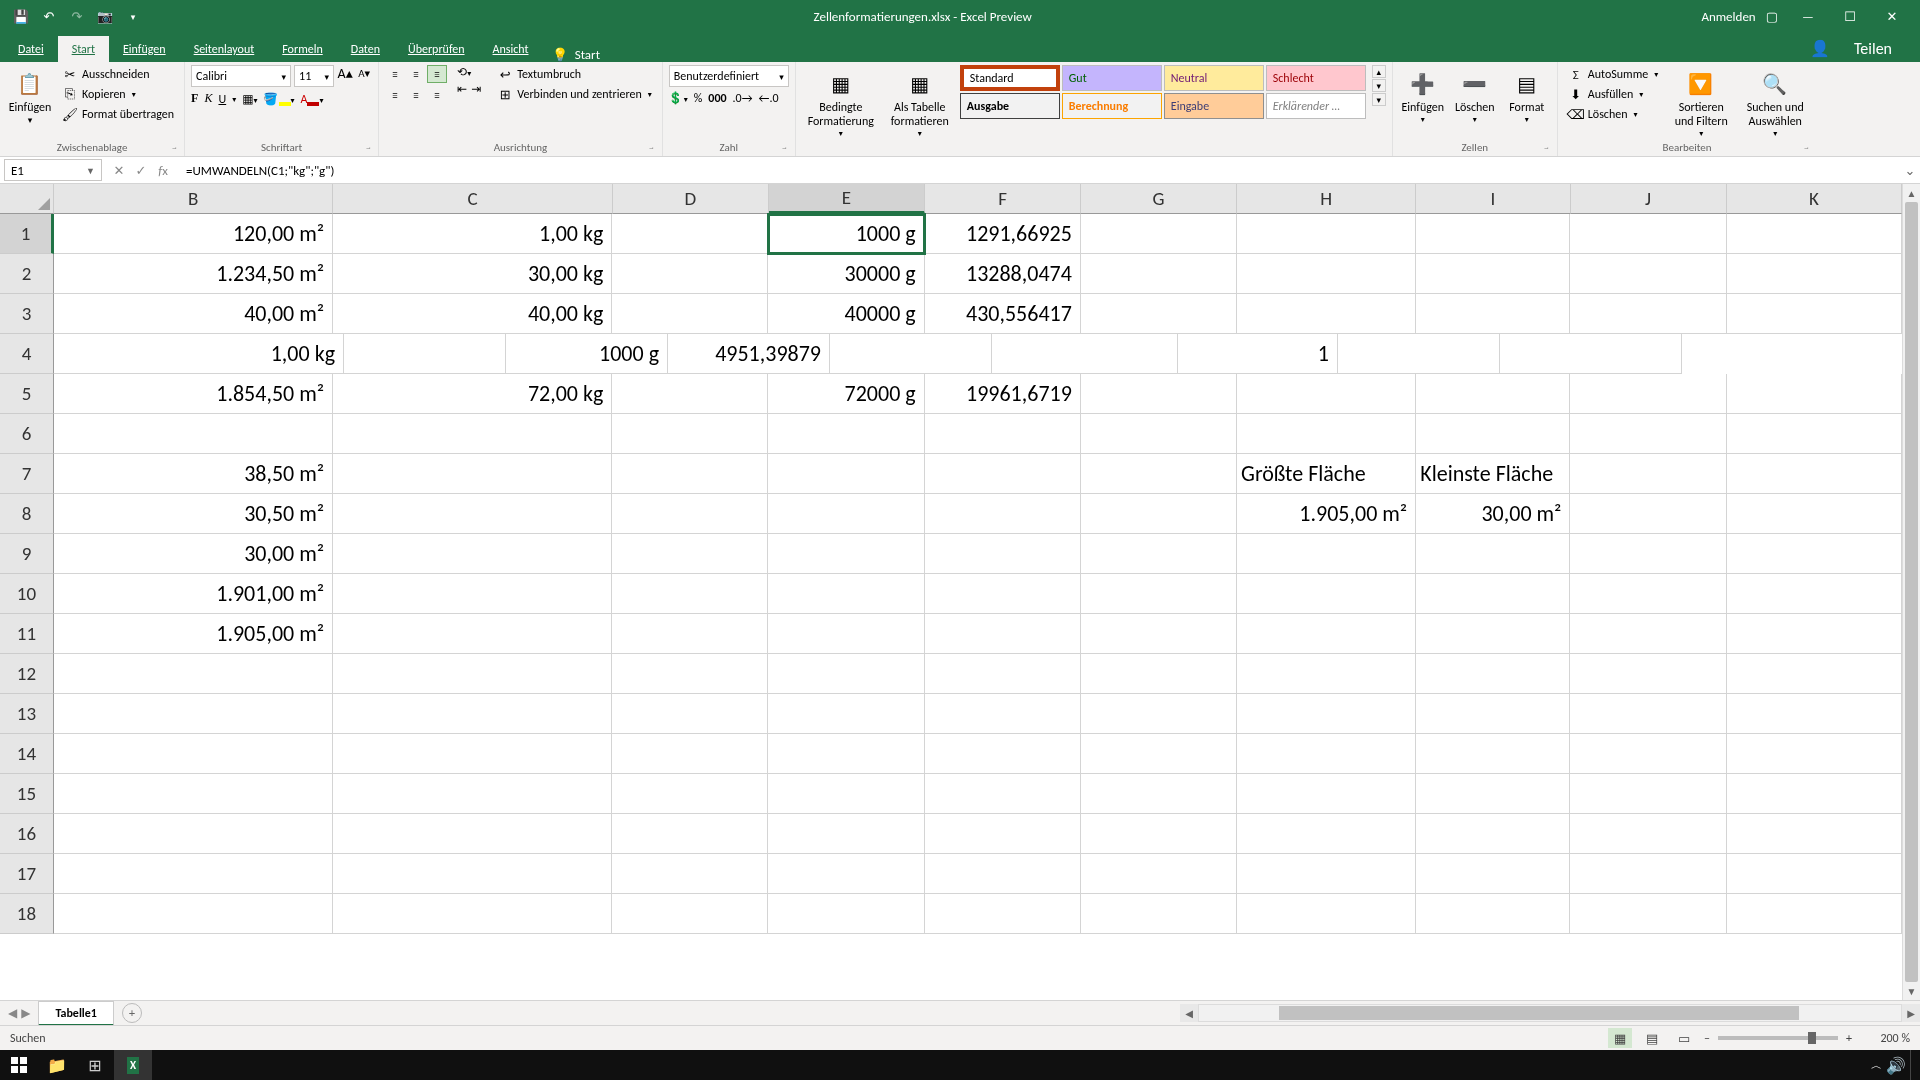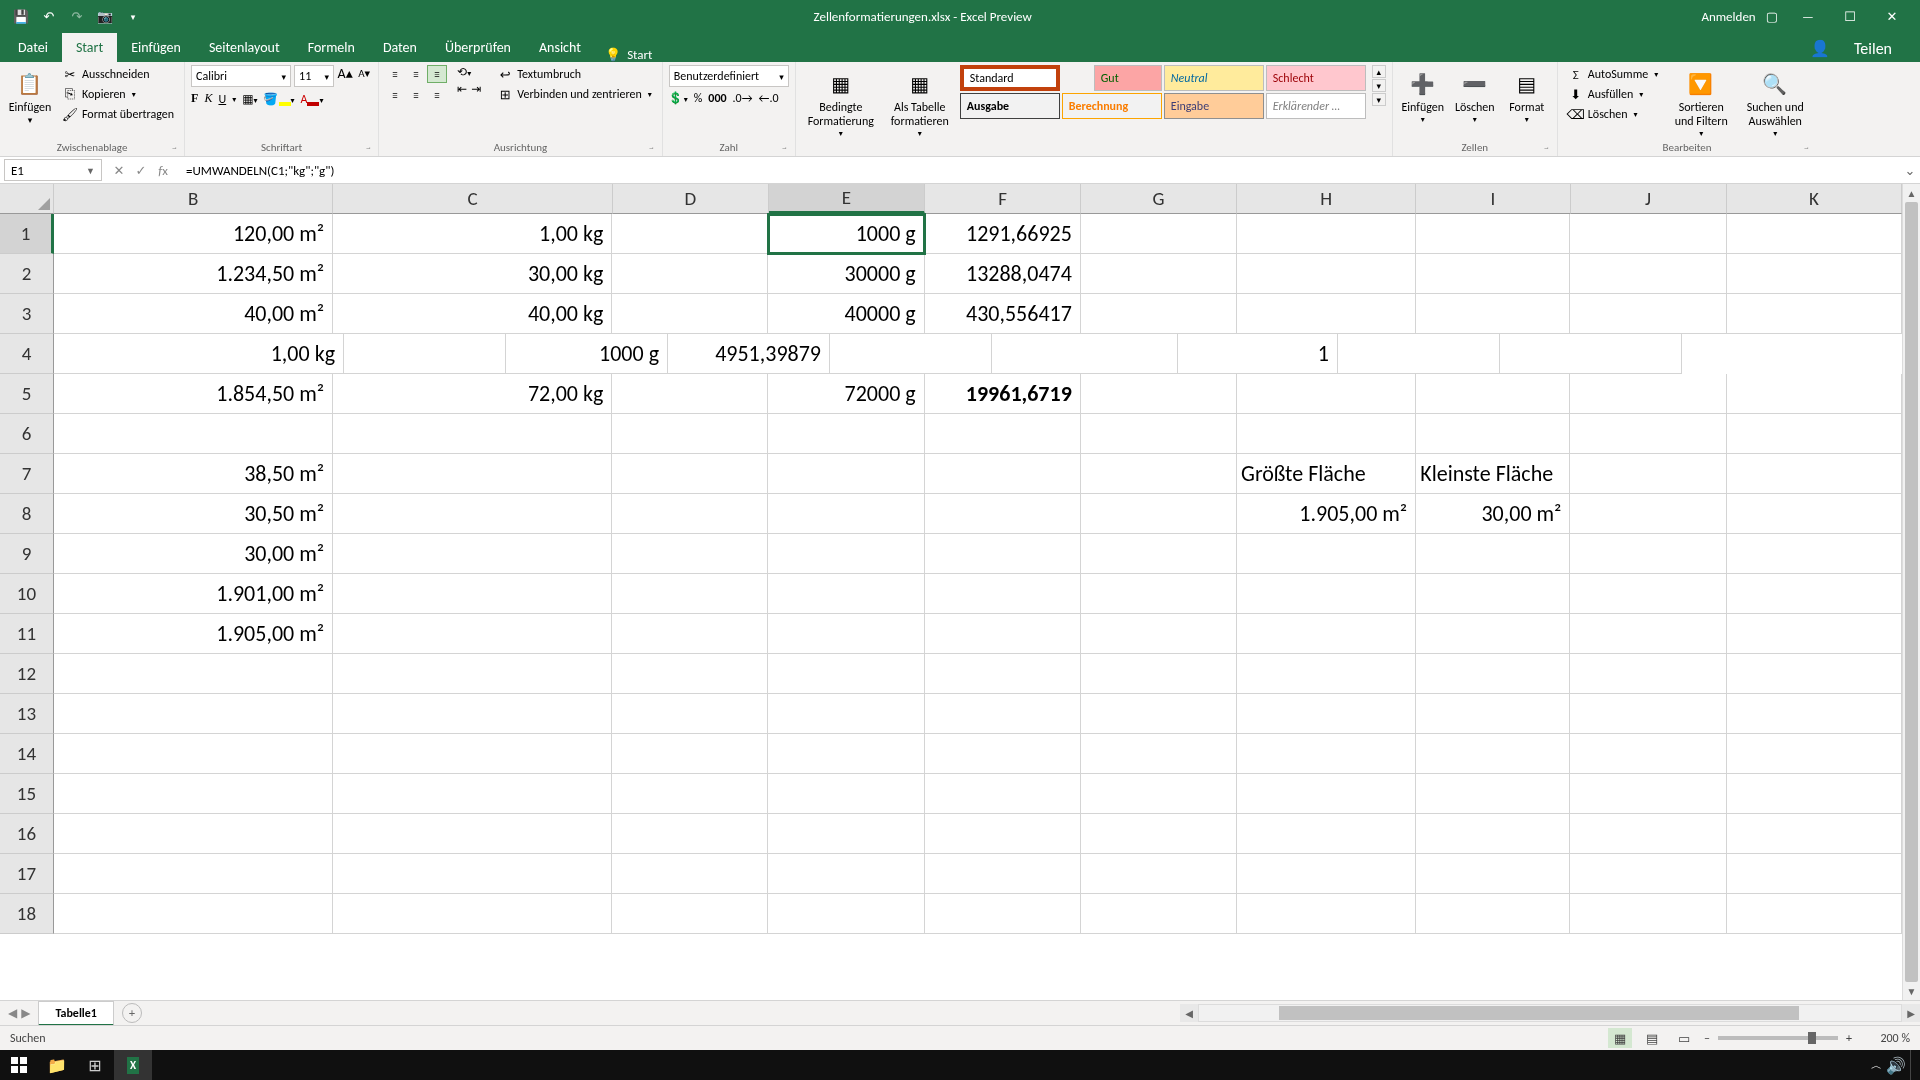--- a/index.html
+++ b/index.html
@@ -9,21 +9,21 @@
 .title-bar { height: 32px; background: #217346; display: flex; align-items: center; color: #fff; font-size: 13px; }
 .title-bar .qat { display: flex; align-items: center; gap: 6px; padding-left: 10px; }
 .title-bar .qat span { width: 22px; height: 22px; display: flex; align-items: center; justify-content: center; cursor: pointer; }
 .title-bar .title-center { flex: 1; text-align: center; }
 .title-bar .title-right { display: flex; align-items: center; gap: 10px; padding-right: 8px; }
 .title-bar .win-btns { display: flex; gap: 2px; }
 .title-bar .win-btn { width: 40px; height: 28px; display: flex; align-items: center; justify-content: center; cursor: pointer; }
 
 
 .ribbon-tabs { height: 30px; background: #217346; display: flex; align-items: flex-end; padding-left: 4px; }
-.ribbon-tab { padding: 6px 14px; color: #fff; font-size: 14px; cursor: pointer; }
+.ribbon-tab { padding: 6px 14px; color: #fff; font-size: 12px; cursor: pointer; text-decoration: underline; }
 .ribbon-tab.active { background: #f3f2f1; color: #217346; }
 .ribbon-tabs .search-area { display: flex; align-items: center; color: #fff; font-size: 13px; padding: 0 10px; gap: 6px; }
 .ribbon-tabs .right-area { margin-left: auto; display: flex; align-items: center; color:#fff; gap: 6px; padding-right: 12px; }
 .ribbon-tabs .right-area span { padding: 4px 8px; cursor:pointer; }
 
 
 .ribbon { height: 95px; background: #f3f2f1; border-bottom: 1px solid #d4d4d4; display: flex; font-size: 12px; overflow:hidden; }
 .ribbon-group { border-right: 1px solid #e1e1e1; display: flex; flex-direction: column; padding: 3px 6px 0 6px; }
 .ribbon-group-body { flex: 1; display: flex; align-items: flex-start; gap: 4px; }
 .ribbon-group-label { font-size: 11px; text-align: center; color: #666; padding-bottom: 2px; position:relative; }
@@ -35,22 +35,22 @@
 .small-icon { width:16px; height:16px; display:inline-flex; align-items:center; justify-content:center; font-size:13px; }
 .font-sel { border:1px solid #c8c6c4; background:#fff; height:22px; font-size:12px; padding:0 4px; display:flex; align-items:center; }
 .align-grid { display:grid; grid-template-columns:repeat(3,20px); gap:1px; }
 .align-grid span{ width:20px; height:18px; display:flex; align-items:center; justify-content:center; border:1px solid transparent; cursor:pointer; font-size:11px;}
 .align-grid span.sel{ background:#d4e8d1; border-color:#6fae67;}
 
 
 .styles-gallery { display:grid; grid-template-columns: repeat(4, 100px); gap:2px; }
 .style-cell { height:26px; border:1px solid #bdbdbd; display:flex; align-items:center; padding:0 6px; font-size:12px; cursor:pointer; }
 .style-standard { background:#fff; border:4px solid #c2410c;}
-.style-gut{ background:#fca5a5; color:#006100;margin-left:32px;}
-.style-neutral{ background:#ffeb9c; color:#0369a1;font-style:italic;}
+.style-gut{ background:#c4b5fd; color:#006100;}
+.style-neutral{ background:#ffeb9c; color:#701a75;}
 .style-schlecht{ background:#ffc7ce; color:#9c0006;}
 .style-ausgabe{ background:#f2f2f2; border:1px solid #404040; font-weight:bold;}
 .style-berechnung{ background:#f2f2f2; border:1px solid #fca400; color:#fa7d00; font-weight:bold;}
 .style-eingabe{ background:#ffcc99; border:1px solid #8f8f8f; color:#3f3f76;}
 .style-erkl{ background:#fff; color:#808080; font-style:italic;}
 
 
 .formula-bar { height: 27px; background: #fff; border-bottom:1px solid #d4d4d4; display:flex; align-items:center; padding-left:4px; font-size:13px; }
 .name-box { width: 98px; height:22px; border:1px solid #c8c6c4; display:flex; align-items:center; padding:0 6px; background:#fff; }
 .name-box .dd { margin-left:auto; font-size:9px; color:#666;}
@@ -440,21 +440,21 @@
         <div class="g-cell" style="width: 186px;"></div>
         <div class="g-cell" style="width: 160px;">1</div>
         <div class="g-cell" style="width: 162px;"></div>
         <div class="g-cell" style="width: 182px;"></div>
       </div>
       <div class="g-row">
         <div class="g-cell" style="width: 290px;">1.854,50 m²</div>
         <div class="g-cell" style="width: 290px;">72,00 kg</div>
         <div class="g-cell" style="width: 162px;"></div>
         <div class="g-cell" style="width: 162px;">72000  g</div>
-        <div class="g-cell" style="width: 162px; font-weight: bold;">19961,6719</div>
+        <div class="g-cell" style="width: 162px;">19961,6719</div>
         <div class="g-cell" style="width: 162px;"></div>
         <div class="g-cell" style="width: 186px;"></div>
         <div class="g-cell" style="width: 160px;"></div>
         <div class="g-cell" style="width: 162px;"></div>
         <div class="g-cell" style="width: 182px;"></div>
       </div>
       <div class="g-row">
         <div class="g-cell" style="width: 290px;"></div>
         <div class="g-cell" style="width: 290px;"></div>
         <div class="g-cell" style="width: 162px;"></div>

